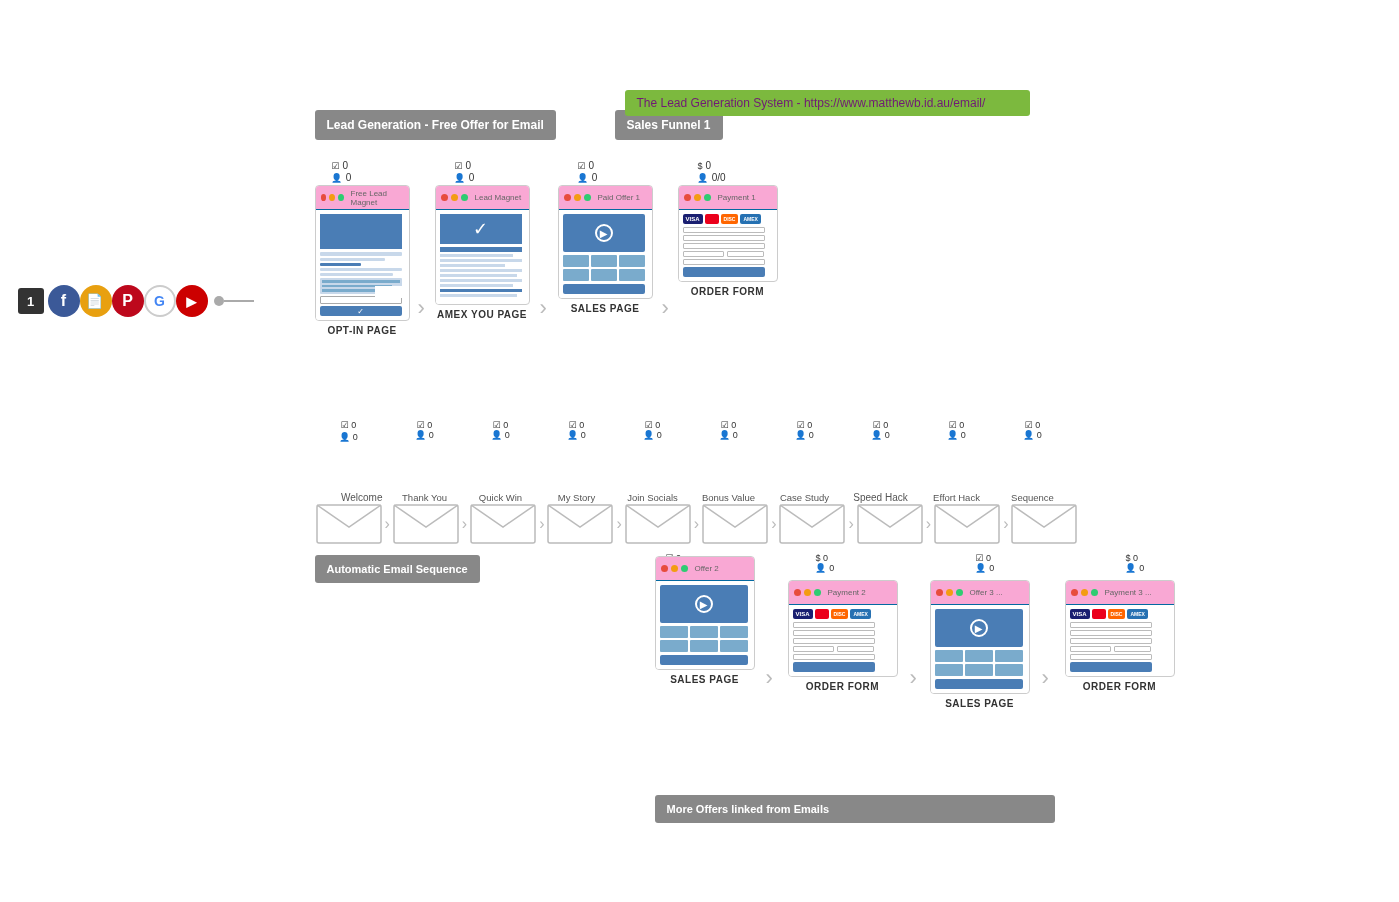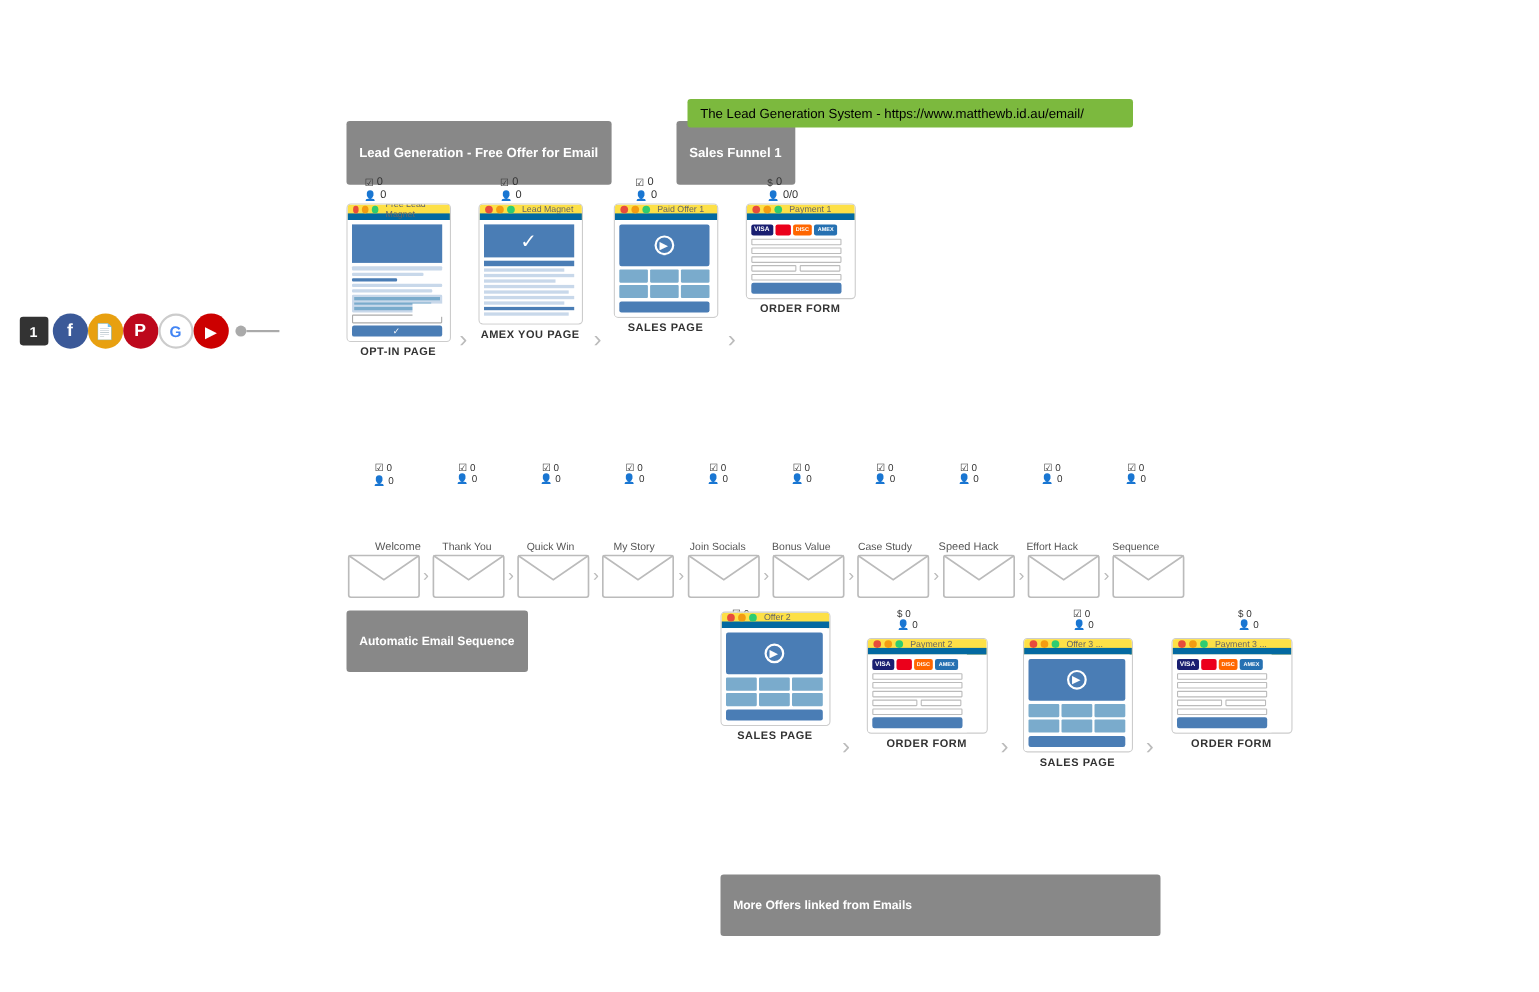--- a/index.html
+++ b/index.html
@@ -8,33 +8,33 @@
       font-family: Arial, sans-serif;
       font-size: 11px;
       color: #333;
       width: 1399px;
       min-height: 902px;
       overflow: auto;
     }
 
     .top-bar {
       background: #7cb93e;
-      color: #000000;
+      color: #701a75;
       padding: 6px 12px;
       font-size: 12px;
       margin: 50px 310px 0 310px;
       border-radius: 3px;
     }
 
     
     .section-label {
       display: inline-block;
       background: #888;
       color: #fff;
-      padding: 22px 12px;
+      padding: 8px 12px;
       border-radius: 3px;
       font-size: 12px;
       font-weight: bold;
     }
 
     .traffic-num {
       background: #333;
       color: #fff;
       width: 26px;
       height: 26px;
@@ -75,27 +75,27 @@
 
     .page-window {
       border: 1.5px solid #ccc;
       border-radius: 4px;
       overflow: hidden;
       background: #fff;
       position: relative;
     }
 
     .window-titlebar {
-      background: #fde047;
-      height: 14px;
+      background: #f9a8d4;
+      height: 24px;
       display: flex;
       align-items: center;
       padding: 0 5px;
       gap: 3px;
-      border-bottom: 6px solid #0369a1;
+      border-bottom: 1px solid #0369a1;
     }
 
     .dot { width: 7px; height: 7px; border-radius: 50%; }
     .dot-red { background: #e74c3c; }
     .dot-yellow { background: #f39c12; }
     .dot-green { background: #2ecc71; }
 
     .window-title-text {
       font-size: 8px;
       color: #666;

